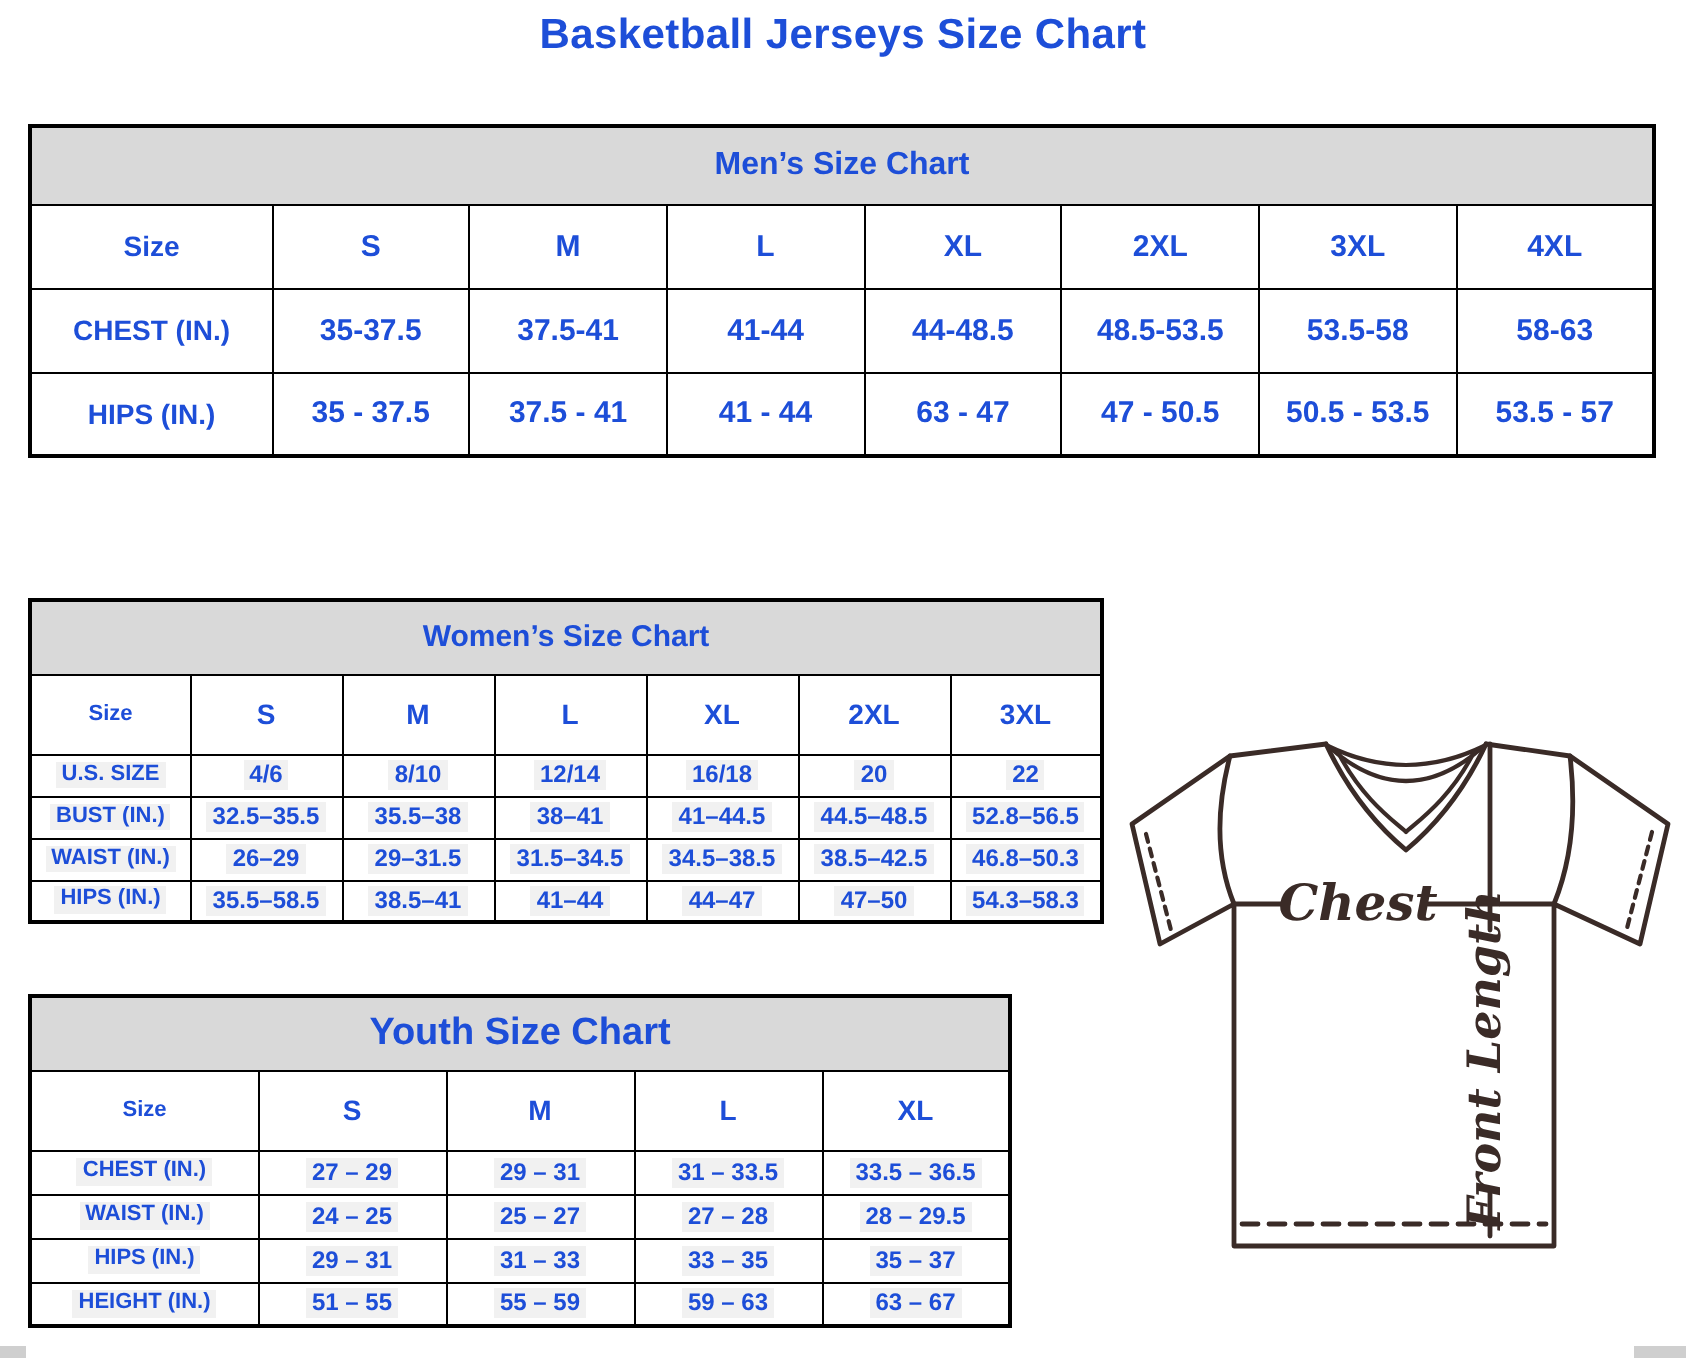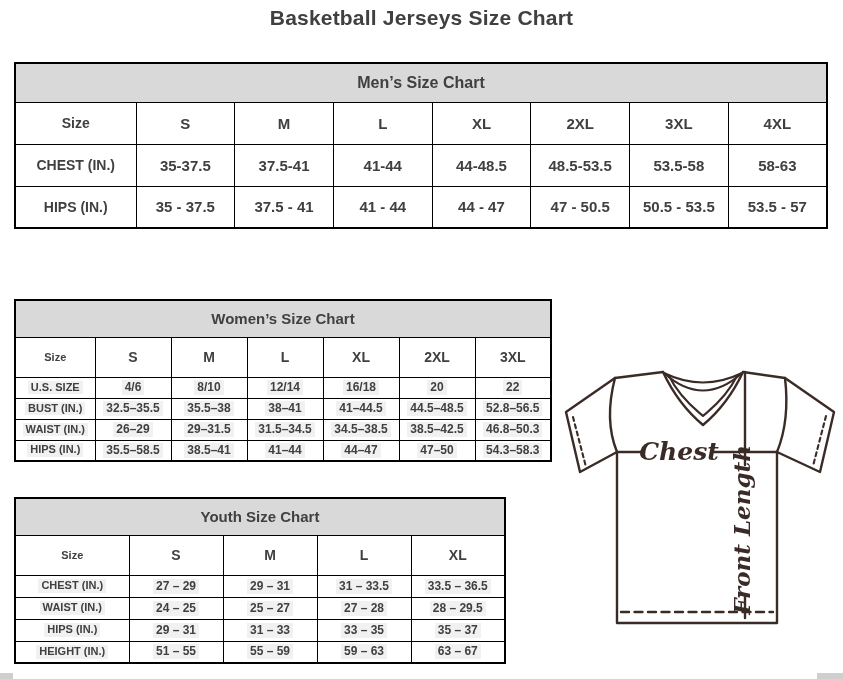--- a/index.html
+++ b/index.html
@@ -1,18 +1,18 @@
 <!DOCTYPE html>
 <html><head>
 <meta charset="utf-8">
 <style>
   html,body { margin:0; padding:0; background:#ffffff; }
   .page {
     position:relative; width:843px; height:679px; background:#ffffff;
-    font-family:"Liberation Sans", sans-serif; overflow:hidden; color:#404040;
+    font-family:"Liberation Sans", sans-serif; overflow:hidden; color:#1d4ed8;
   }
   .page-title {
     position:absolute; left:0; top:6px; width:843px; text-align:center;
     font-size:21px; font-weight:bold; letter-spacing:0.2px;
   }
   table.tbl {
     position:absolute; border-collapse:collapse; table-layout:fixed;
     border:2px solid #000;
   }
   table.tbl td {
@@ -28,21 +28,21 @@
   #mens td.rl    { font-size:14px; }
   
   #womens { left:14px; top:299px; width:538px; }
   #womens td.hdr { font-size:15px; }
   #womens tr.thdr  { height:37px; }
   #womens tr.sizes { height:40px; font-size:14px; }
   #womens tr.data  { height:21px; font-size:12px;margin-top:20px; }
   #womens td.rl    { font-size:11px; }
   
   #youth { left:14px; top:497px; width:492px; }
-  #youth td.hdr { font-size:15px; }
+  #youth td.hdr { font-size:19px; }
   #youth tr.thdr  { height:37px; }
   #youth tr.sizes { height:40px; font-size:14px; }
   #youth tr.data  { height:22px; font-size:12px; }
   #youth td.rl    { font-size:11px; }
   
   .hl { background:#f1f1f1; padding:0 3px; display:inline-block; line-height:1.25; }
   
   .jersey { position:absolute; left:560px; top:362px; width:281px; height:300px; }
   .jersey text {
     font-family:"DejaVu Serif", serif; font-style:italic; font-weight:bold;
@@ -92,21 +92,21 @@
         <td>44-48.5</td>
         <td>48.5-53.5</td>
         <td>53.5-58</td>
         <td>58-63</td>
       </tr>
       <tr class="data">
         <td class="rl">HIPS (IN.)</td>
         <td>35 - 37.5</td>
         <td>37.5 - 41</td>
         <td>41 - 44</td>
-        <td>44 - 47</td>
+        <td>63 - 47</td>
         <td>47 - 50.5</td>
         <td>50.5 - 53.5</td>
         <td>53.5 - 57</td>
       </tr>
     </tbody>
   </table>
 
   <table class="tbl" id="womens">
     <colgroup>
         <col style="width:80px">

